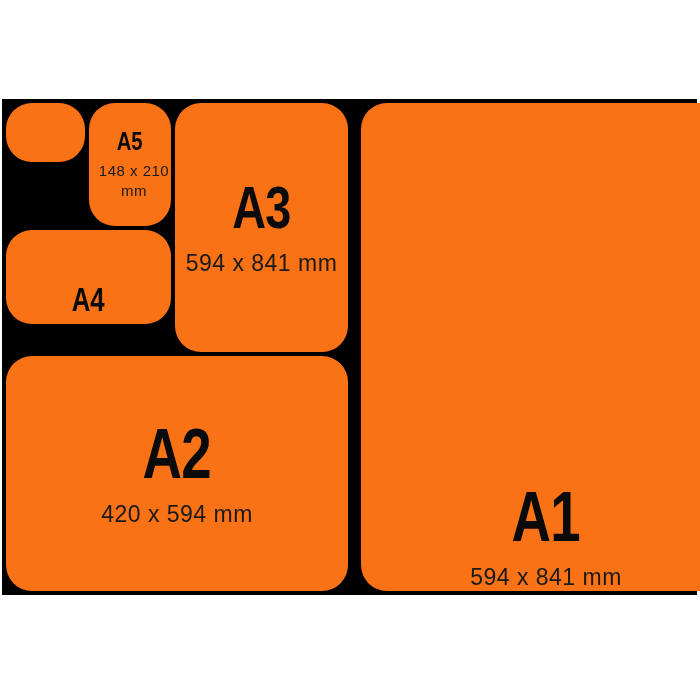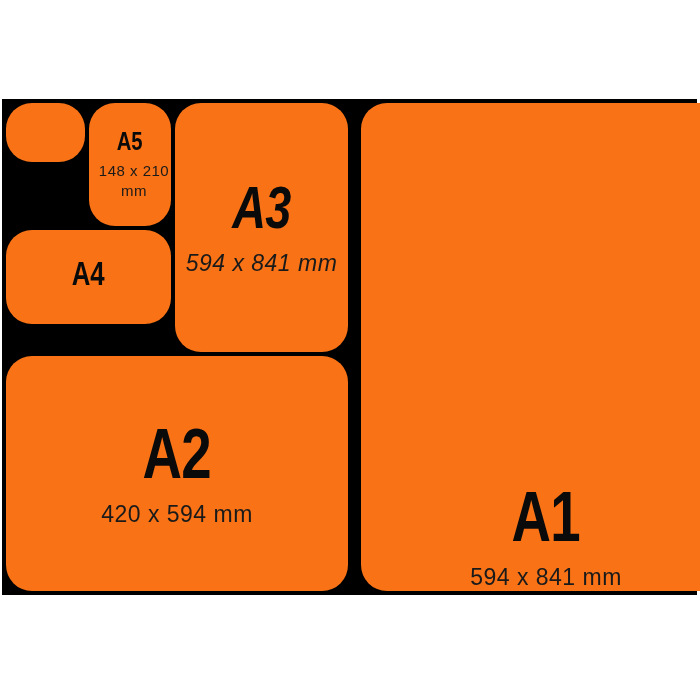--- a/index.html
+++ b/index.html
@@ -25,22 +25,22 @@
     display: flex;
     flex-direction: column;
     align-items: center;
     justify-content: center;
     text-align: center;
     border-radius: 26px;
   }
   .cell-blank { left: 4px;   top: 4px;   width: 79px;  height: 59px; }
   .cell-a6    { left: 4px;   top: 67px;  width: 79px;  height: 60px; }
   .cell-a5    { left: 87px;  top: 4px;   width: 82px;  height: 123px; }
-  .cell-a4    { left: 4px;   top: 131px; width: 165px; height: 94px; }
-  .cell-a3    { left: 173px; top: 4px;   width: 173px; height: 249px; font-style: italic; }
+  .cell-a4    { left: 4px;   top: 131px; width: 165px; height: 94px; justify-content: flex-end; }
+  .cell-a3    { left: 173px; top: 4px;   width: 173px; height: 249px; }
   .cell-a2    { left: 4px;   top: 257px; width: 342px; height: 235px; }
   .cell-a1    { left: 359px; top: 4px;   width: 370px; height: 488px; justify-content: flex-end; }
 
   .label {
     font-weight: 800;
     color: #0a0a0a;
     line-height: 1;
     display: inline-block;
     transform: scaleX(0.78);
     letter-spacing: -1px;

